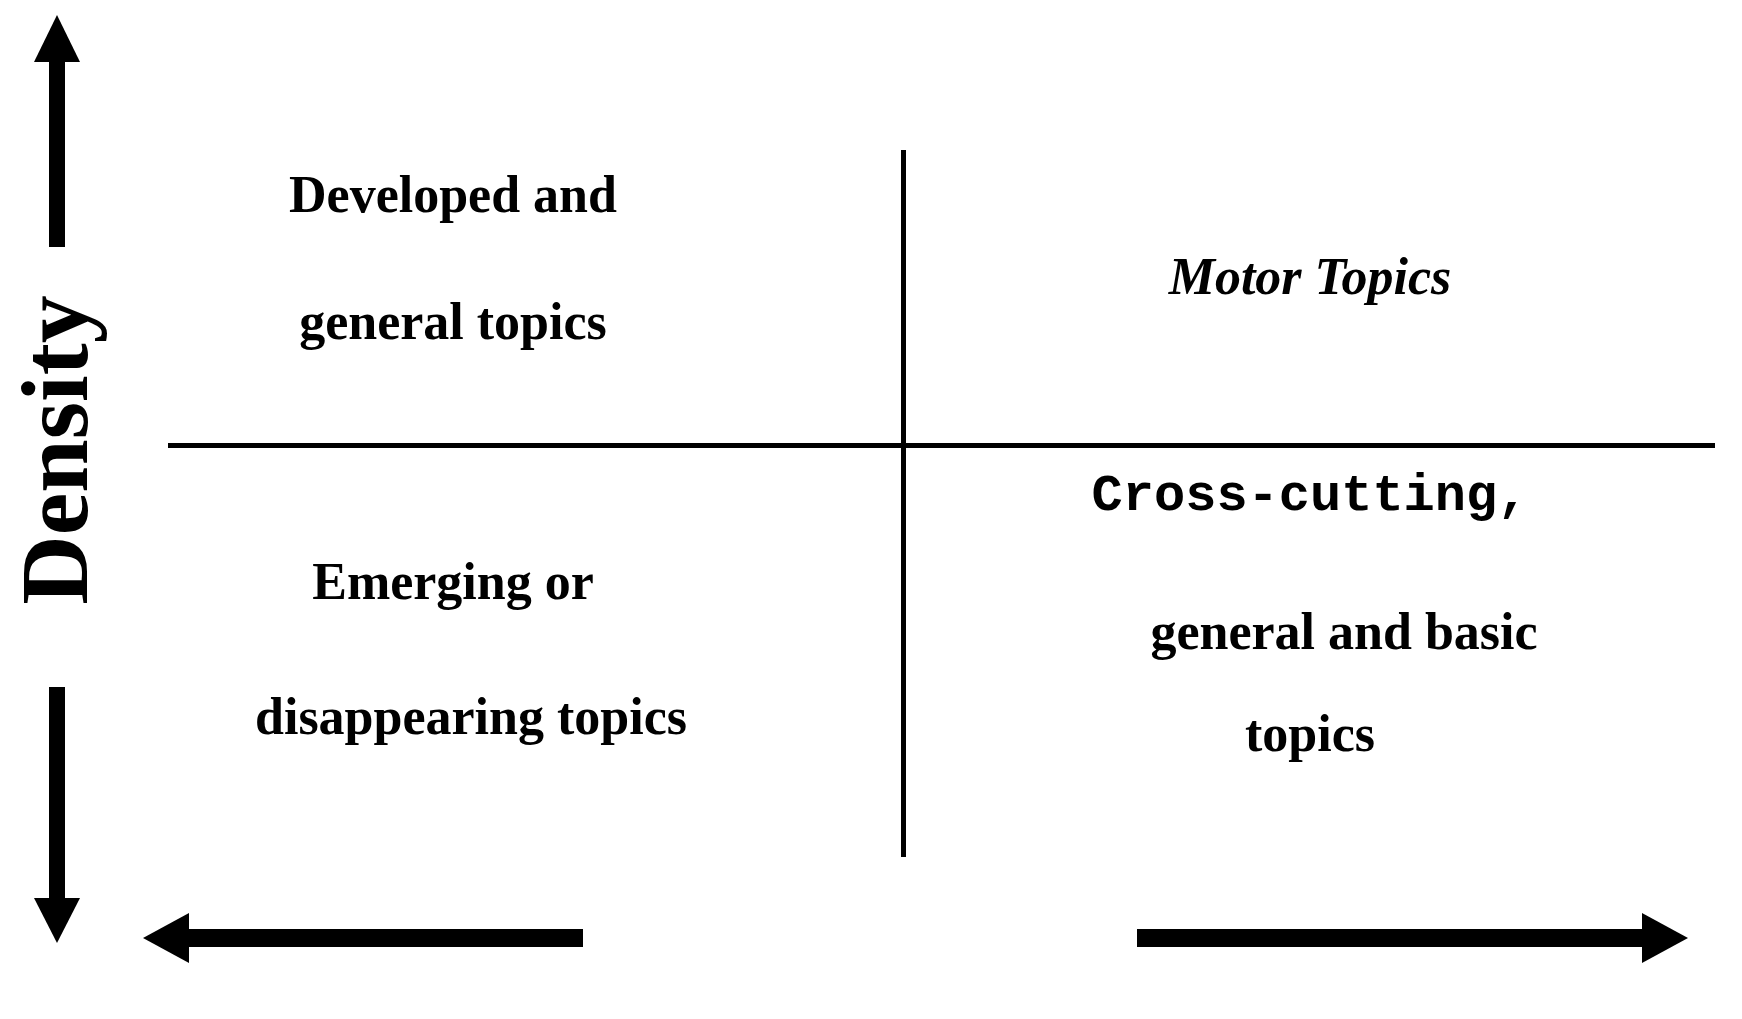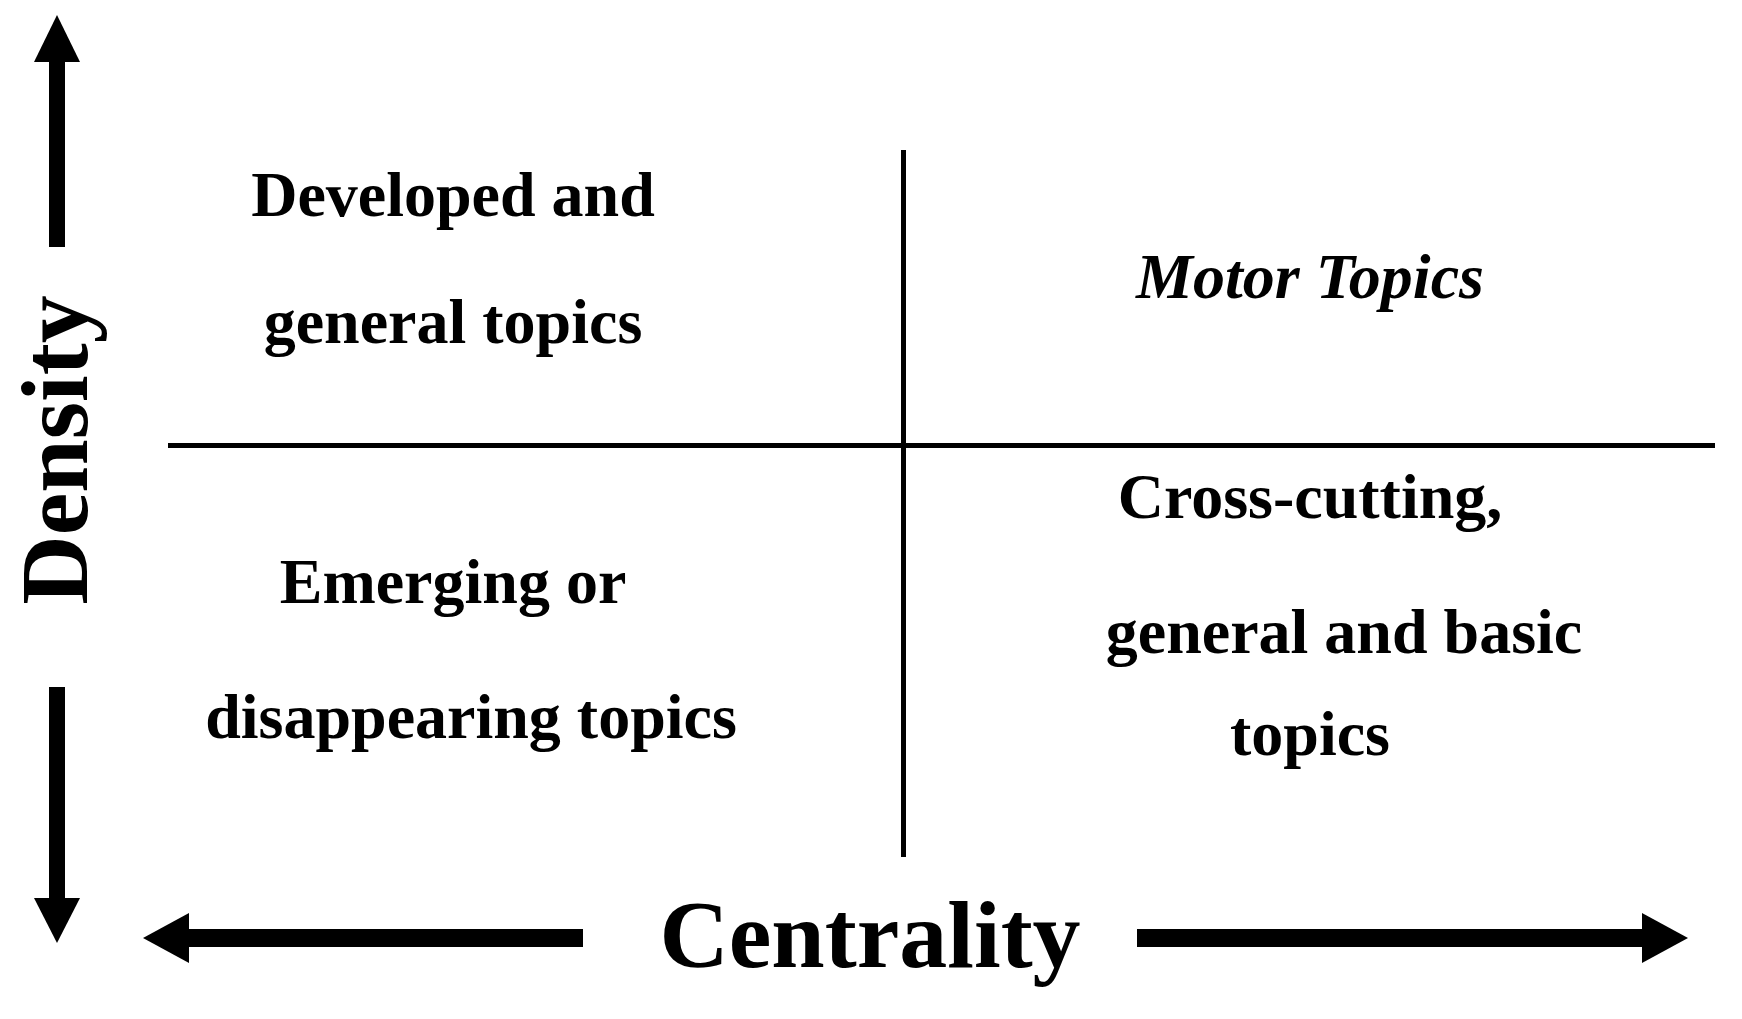--- a/index.html
+++ b/index.html
@@ -32,21 +32,21 @@
     left: 168px;
     top: 443px;
     width: 1547px;
     height: 5px;
   }
 
   
   .qline {
     position: absolute;
     transform: translate(-50%, -50%);
-    font-size: 64px;
+    font-size: 52px;
     font-weight: 700;
     white-space: nowrap;
     line-height: 1;
   }
 
   
   .axis-label {
     position: absolute;
     font-size: 96px;
     font-weight: 700;
@@ -124,27 +124,26 @@
   <div id="left-arrow">
     <div class="arrow-part tri"></div>
     <div class="arrow-part shaft"></div>
   </div>
   <div id="right-arrow">
     <div class="arrow-part shaft"></div>
     <div class="arrow-part tri"></div>
   </div>
 
   <div class="axis-label" id="density-label">Density</div>
-  <div class="axis-label" id="centrality-label">Centrality</div>
 
   <div class="qline" style="left:453px; top:195px;">Developed and</div>
   <div class="qline" style="left:453px; top:322px;">general topics</div>
 
   <div class="qline" style="left:1310px; top:277px;font-style:italic;">Motor Topics</div>
 
   <div class="qline" style="left:453px; top:582px;">Emerging or</div>
   <div class="qline" style="left:471px; top:717px;">disappearing topics</div>
 
-  <div class="qline" style="left:1310px; top:497px;">Cross-cutting,</div>
+  <div class="qline" style="left:1310px; top:497px;font-family:Liberation Mono, monospace;">Cross-cutting,</div>
   <div class="qline" style="left:1344px; top:632px;">general and basic</div>
   <div class="qline" style="left:1310px; top:734px;">topics</div>
 
 </div>
 
 </body></html>

